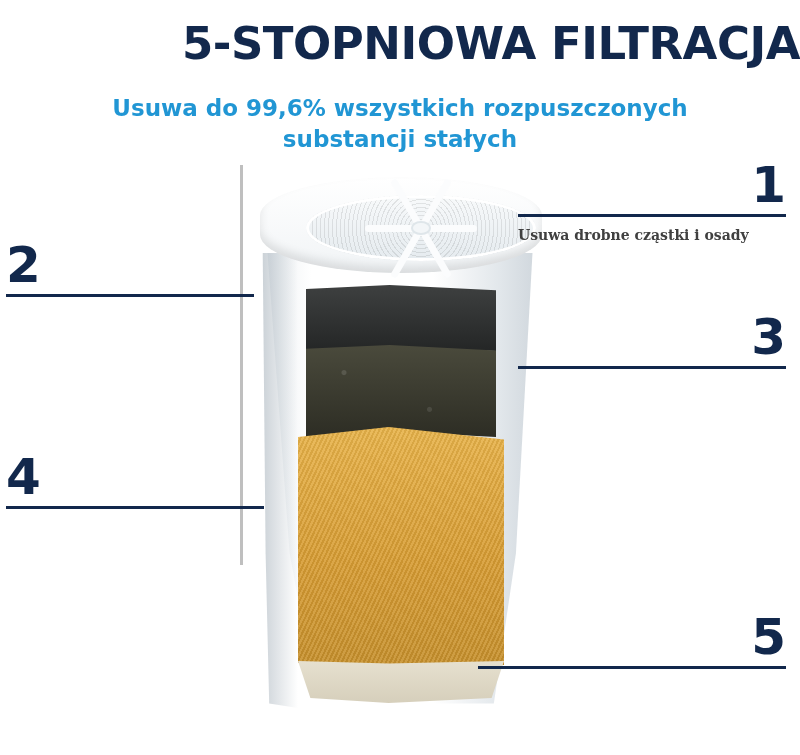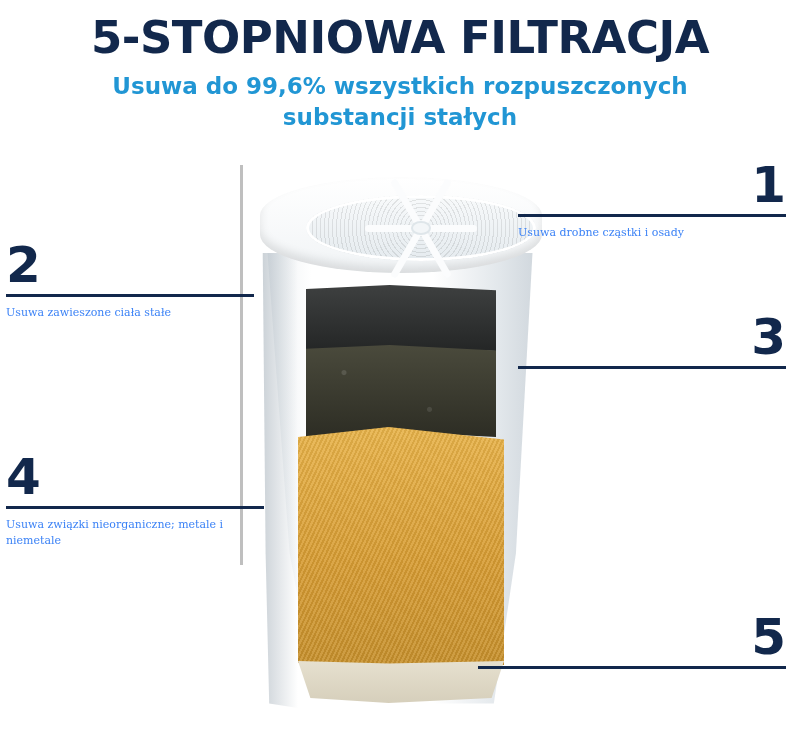--- a/index.html
+++ b/index.html
@@ -18,30 +18,31 @@
   
   .header {
     position: absolute;
     top: 0;
     left: 0;
     width: 800px;
     text-align: center;
   }
   .main-title {
     margin: 0;
-    padding-top: 14px;
+    padding-top: 20px;
     font-family: "DejaVu Sans", sans-serif;
     font-size: 45px;
     font-weight: bold;
     letter-spacing: -0.5px;
     color: #12284c;
     line-height: 1.05;
+    text-align: right;
   }
   .subtitle {
-    margin: 0 auto;
+    margin: 16px auto;
     padding-top: 10px;
     width: 640px;
     font-family: "DejaVu Sans", sans-serif;
     font-size: 23px;
     font-weight: bold;
     color: #2196d4;
     line-height: 1.35;
   }
 
   
@@ -189,23 +190,23 @@
     color: #12284c;
     line-height: 1;
   }
   .rule {
     height: 3px;
     background: #12284c;
     margin: 4px 0 8px 0;
   }
   .ctext {
     font-family: "DejaVu Serif", serif;
-    font-size: 11px;
-    font-weight: normal;
-    color: #3b82f6;
+    font-size: 14px;
+    font-weight: bold;
+    color: #404040;
     line-height: 1.45;
   }
 
   .c1 { left: 518px; top: 160px; width: 268px; text-align: left; }
   .c1 .num { text-align: right; }
   .c2 { left: 6px;   top: 240px; width: 248px; }
   .c3 { left: 518px; top: 312px; width: 268px; }
   .c3 .num { text-align: right; }
   .c4 { left: 6px;   top: 452px; width: 258px; }
   .c5 { left: 478px; top: 612px; width: 308px; }
@@ -242,30 +243,28 @@
 
 <div class="callout c1">
   <div class="num">1</div>
   <div class="rule"></div>
   <div class="ctext">Usuwa drobne cząstki i osady</div>
 </div>
 
 <div class="callout c2">
   <div class="num">2</div>
   <div class="rule"></div>
-  <div class="ctext">Usuwa zawieszone ciała stałe</div>
 </div>
 
 <div class="callout c3">
   <div class="num">3</div>
   <div class="rule"></div>
 </div>
 
 <div class="callout c4">
   <div class="num">4</div>
   <div class="rule"></div>
-  <div class="ctext">Usuwa związki nieorganiczne; metale i niemetale</div>
 </div>
 
 <div class="callout c5">
   <div class="num">5</div>
   <div class="rule"></div>
 </div>
 
 </body></html>

